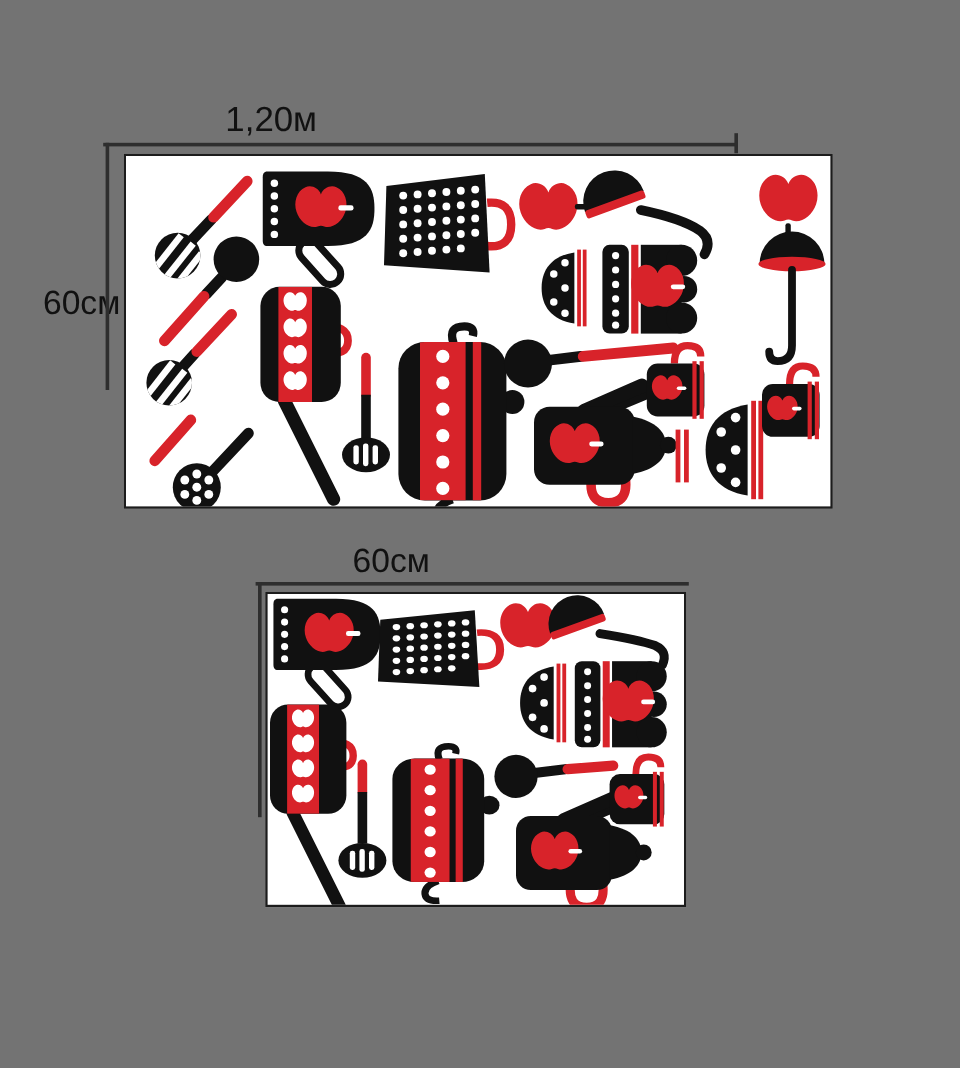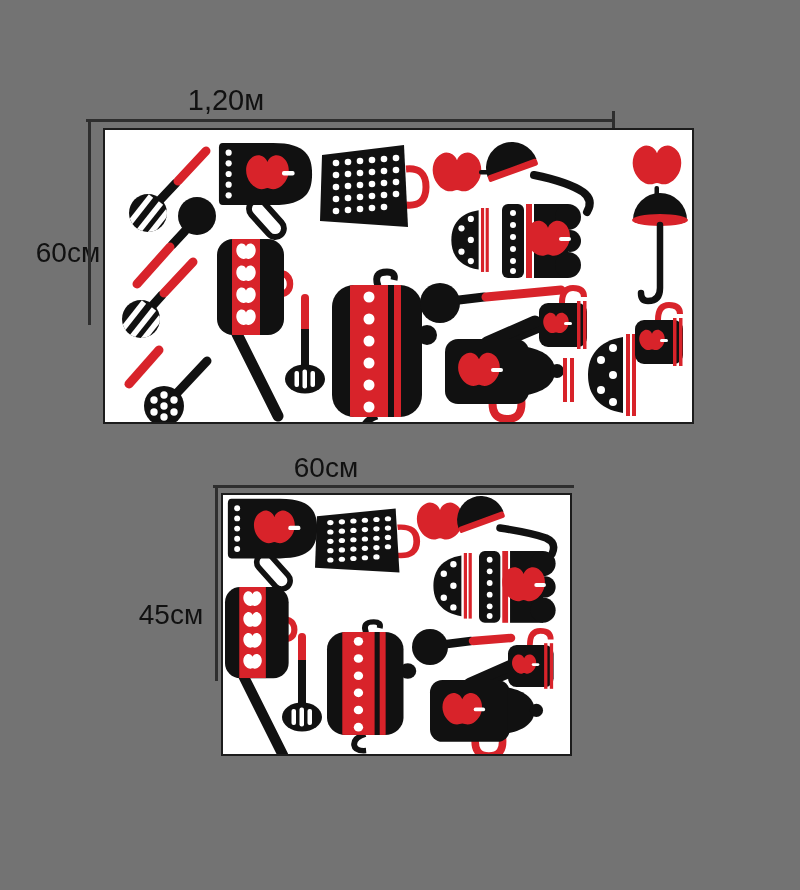--- a/index.html
+++ b/index.html
@@ -204,21 +204,20 @@
         </g>
         <rect x="41" y="0" width="4" height="82" fill="#d8232a"></rect>
         <rect x="47" y="0" width="4" height="82" fill="#d8232a"></rect>
       </g>
     </defs>
   </svg>
 
   <div class="dim-label lbl-top-w">1,20м</div>
   <div class="dim-label lbl-top-h">60см</div>
   <div class="dim-label lbl-bot-w">60см</div>
-  <div class="dim-label lbl-bot-h">45см</div>
 
   <div class="bracket" style="left:86px;top:119px;width:529px;height:3px;"></div>
   <div class="bracket" style="left:612px;top:111px;width:3px;height:17px;"></div>
   <div class="bracket" style="left:88px;top:119px;width:3px;height:206px;"></div>
   <div class="bracket" style="left:213px;top:485px;width:361px;height:3px;"></div>
   <div class="bracket" style="left:215px;top:485px;width:3px;height:196px;"></div>
 
   <div class="panel panel-large">
     <svg width="587" height="292" viewBox="0 0 587 292">
 

